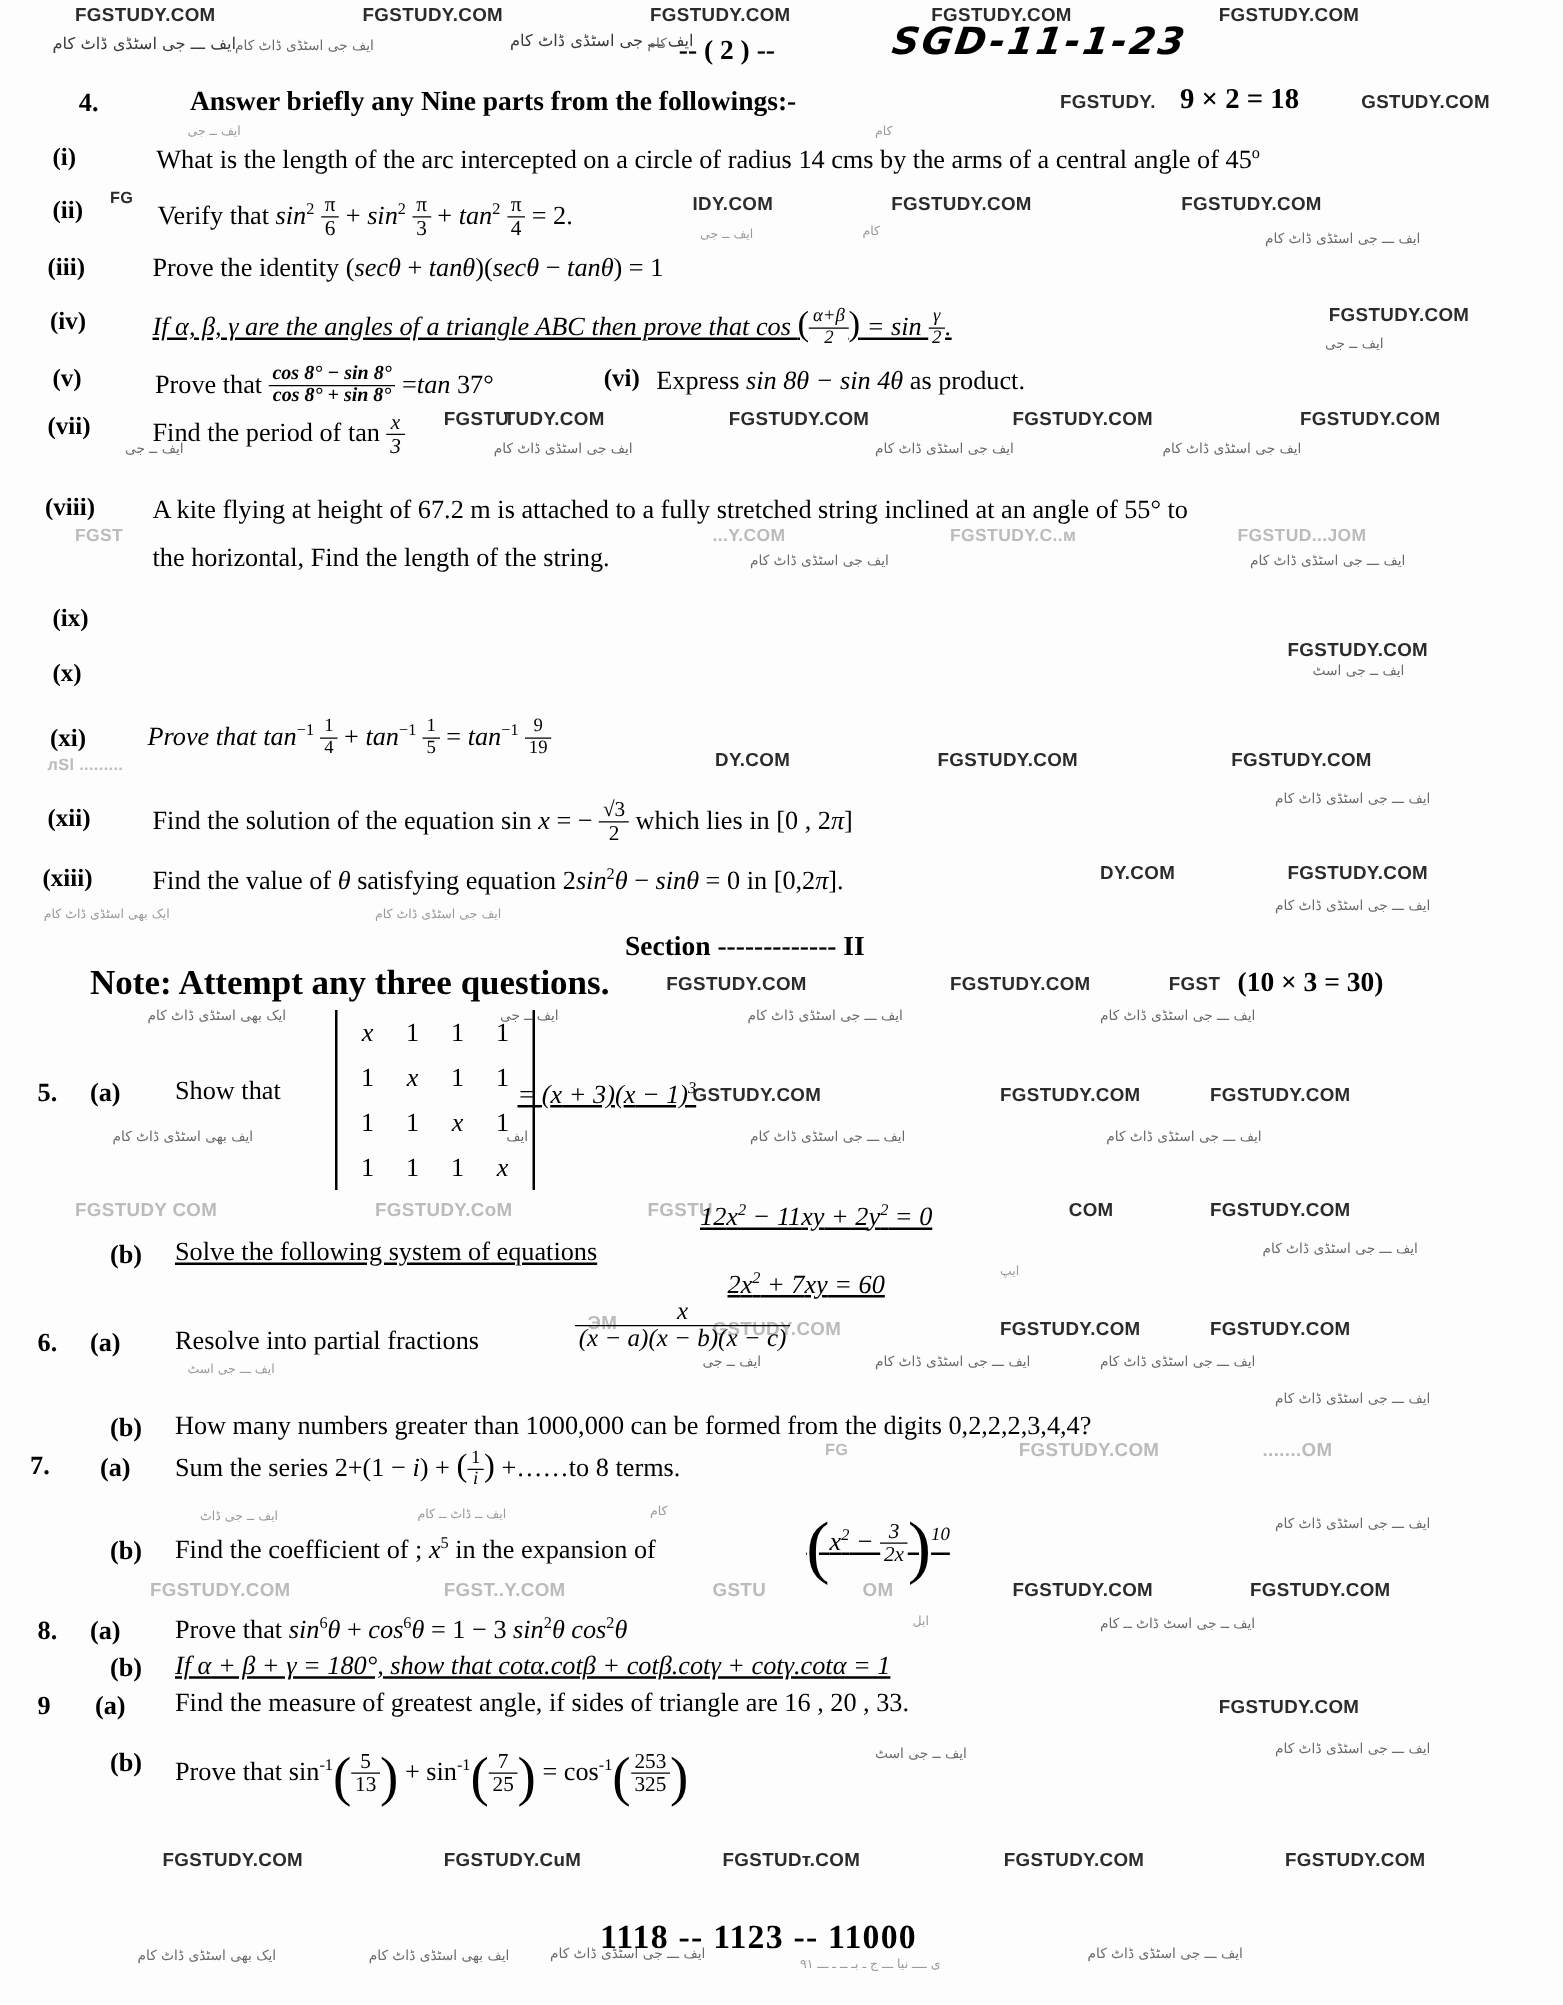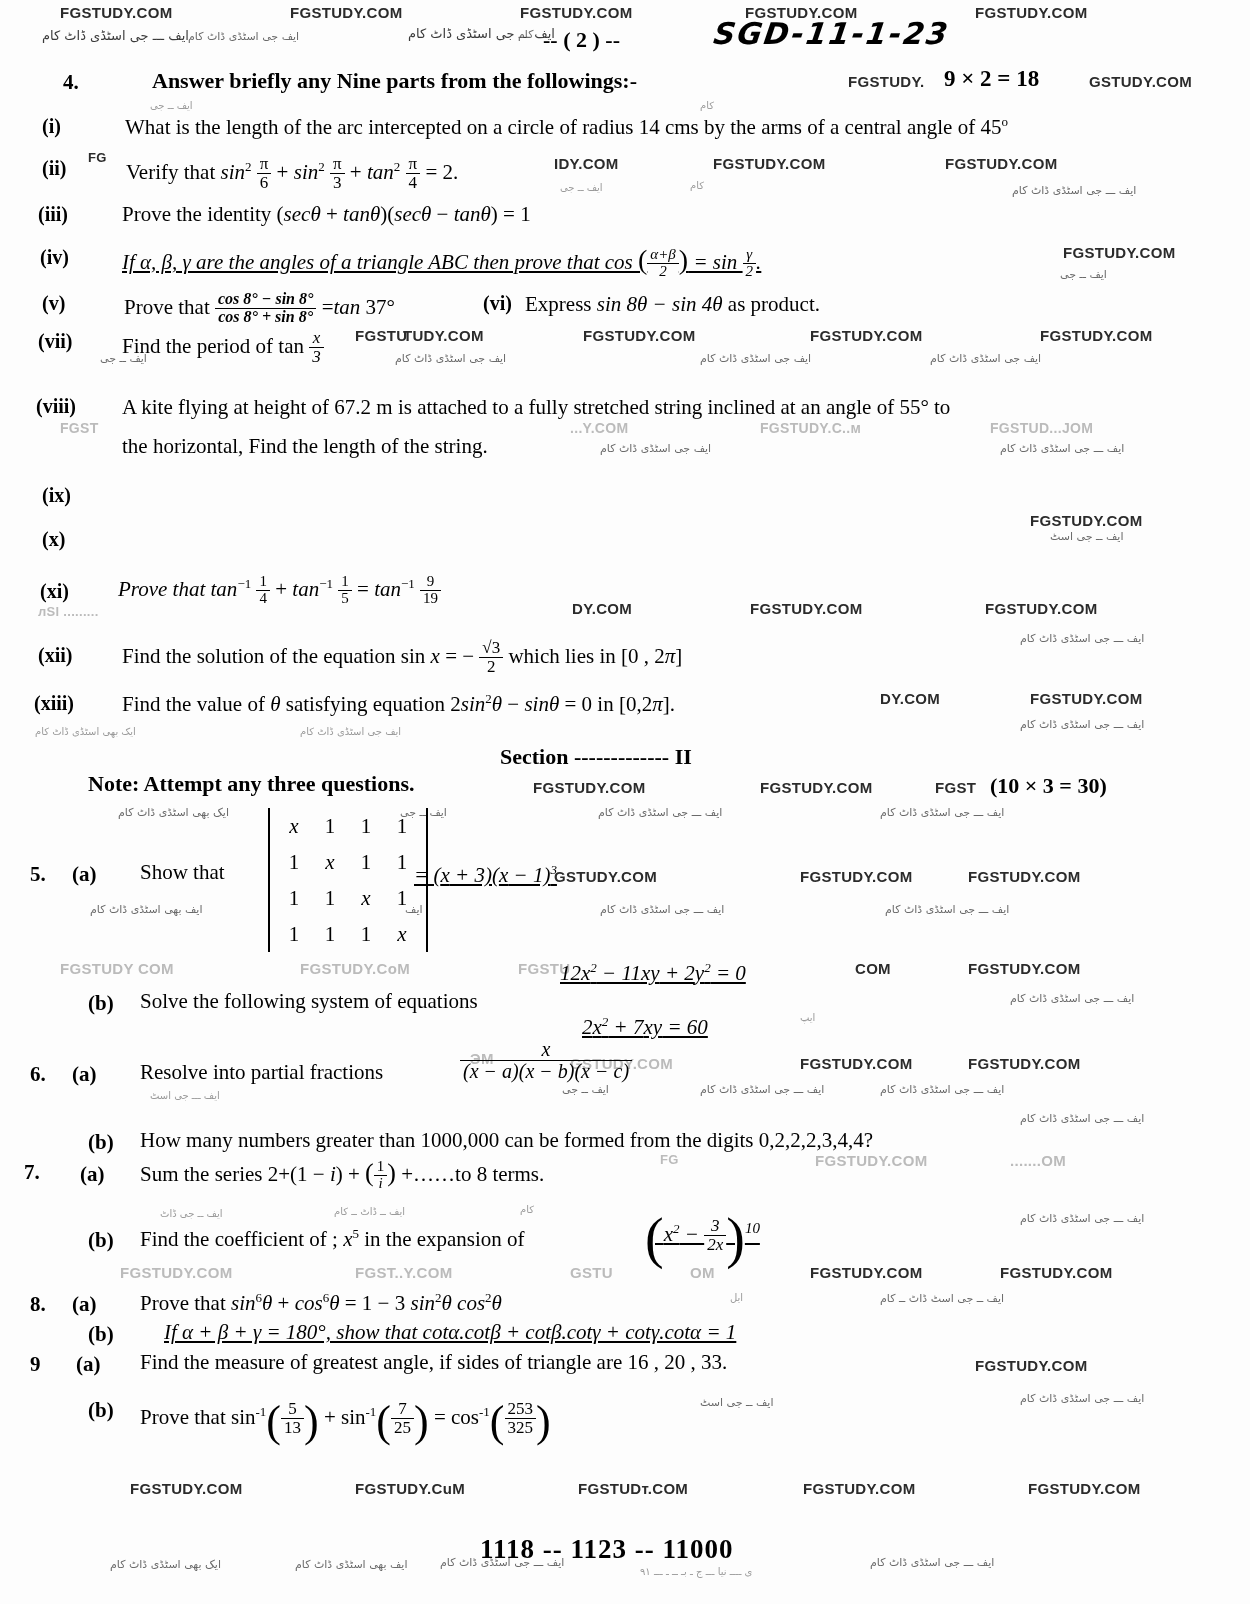--- a/index.html
+++ b/index.html
@@ -180,21 +180,21 @@
   <span class="lbl rom" style="left:34px;top:692px;">(xiii)</span>
   <span class="ln txt" style="left:122px;top:691px;">Find the value of <i>θ</i> satisfying equation 2<i>sin</i><sup>2</sup><i>θ</i> − <i>sinθ</i> = 0 in [0,2<i>π</i>].</span>
   <span class="wm" style="left:880px;top:690px;">DY.COM</span>
   <span class="wm" style="left:1030px;top:690px;">FGSTUDY.COM</span>
   <span class="urdu sm" style="left:1020px;top:718px;">ایف ـــ جی اسٹڈی ڈاٹ کام</span>
   <span class="urdu xs" style="left:35px;top:726px;">ایک بھی اسٹڈی ڈاٹ کام</span>
   <span class="urdu xs" style="left:300px;top:726px;">ایف جی اسٹڈی ڈاٹ کام</span>
 
   <span class="ln bold center" style="left:500px;top:744px;font-size:22px;">Section ------------- II</span>
 
-  <span class="ln bold" style="left:88px;top:771px;font-size:22px;">Note:  Attempt any three questions.</span>
+  <span class="ln bold" style="left:72px;top:771px;font-size:28px;">Note:  Attempt any three questions.</span>
   <span class="wm" style="left:533px;top:779px;">FGSTUDY.COM</span>
   <span class="wm" style="left:760px;top:779px;">FGSTUDY.COM</span>
   <span class="wm" style="left:935px;top:779px;">FGST</span>
   <span class="ln bold" style="left:990px;top:773px;font-size:22px;">(10 × 3 = 30)</span>
 
   <span class="urdu sm" style="left:118px;top:806px;">ایک بھی اسٹڈی ڈاٹ کام</span>
   <span class="urdu sm" style="left:400px;top:806px;">ایف ــ جی</span>
   <span class="urdu sm" style="left:598px;top:806px;">ایف ـــ جی اسٹڈی ڈاٹ کام</span>
   <span class="urdu sm" style="left:880px;top:806px;">ایف ـــ جی اسٹڈی ڈاٹ کام</span>
 
@@ -242,21 +242,21 @@
   <span class="urdu sm" style="left:90px;top:903px;">ایف بھی اسٹڈی ڈاٹ کام</span>
   <span class="urdu sm" style="left:405px;top:903px;">ایف</span>
   <span class="urdu sm" style="left:600px;top:903px;">ایف ـــ جی اسٹڈی ڈاٹ کام</span>
   <span class="urdu sm" style="left:885px;top:903px;">ایف ـــ جی اسٹڈی ڈاٹ کام</span>
 
   <span class="wm vfaint" style="left:60px;top:960px;">FGSTUDY COM</span>
   <span class="wm vfaint" style="left:300px;top:960px;">FGSTUDY.CoM</span>
   <span class="wm vfaint" style="left:518px;top:960px;">FGSTU</span>
 
   <span class="lbl q-num" style="left:88px;top:991px;">(b)</span>
-  <span class="ln txt" style="left:140px;top:989px;">Solve the following system of equations</span>
+  <span class="ln txt" style="left:140px;top:989px;text-decoration:underline;">Solve the following system of equations</span>
   <span class="ln txt ital" style="left:560px;top:960px;">12<i>x</i><sup>2</sup> − 11<i>xy</i> + 2<i>y</i><sup>2</sup> = 0</span>
   <span class="ln txt ital" style="left:582px;top:1014px;">2<i>x</i><sup>2</sup> + 7<i>xy</i> = 60</span>
   <span class="wm" style="left:855px;top:960px;">COM</span>
   <span class="wm" style="left:968px;top:960px;">FGSTUDY.COM</span>
   <span class="urdu sm" style="left:1010px;top:992px;">ایف ـــ جی اسٹڈی ڈاٹ کام</span>
   <span class="urdu xs" style="left:800px;top:1012px;">ایپ</span>
 
   <span class="lbl q-num" style="left:30px;top:1062px;">6.</span>
   <span class="lbl q-num" style="left:72px;top:1062px;">(a)</span>
   <span class="ln txt" style="left:140px;top:1060px;">Resolve into partial fractions</span>
@@ -295,21 +295,21 @@
   <span class="wm" style="left:810px;top:1264px;">FGSTUDY.COM</span>
   <span class="wm" style="left:1000px;top:1264px;">FGSTUDY.COM</span>
 
   <span class="lbl q-num" style="left:30px;top:1292px;">8.</span>
   <span class="lbl q-num" style="left:72px;top:1292px;">(a)</span>
   <span class="ln txt" style="left:140px;top:1290px;">Prove that  <i>sin</i><sup>6</sup><i>θ</i> + <i>cos</i><sup>6</sup><i>θ</i> = 1 − 3 <i>sin</i><sup>2</sup><i>θ</i> <i>cos</i><sup>2</sup><i>θ</i></span>
   <span class="urdu sm" style="left:880px;top:1292px;">ایف ــ جی اسٹ ڈاٹ ــ کام</span>
   <span class="urdu xs" style="left:730px;top:1292px;">ایل</span>
 
   <span class="lbl q-num" style="left:88px;top:1322px;">(b)</span>
-  <span class="ln txt ital" style="left:140px;top:1320px;margin-left:24px;">If α + β + γ = 180°, show that cotα.cotβ + cotβ.cotγ + cotγ.cotα = 1</span>
+  <span class="ln txt ital" style="left:140px;top:1320px;">If α + β + γ = 180°, show that cotα.cotβ + cotβ.cotγ + cotγ.cotα = 1</span>
 
   <span class="lbl q-num" style="left:30px;top:1352px;">9</span>
   <span class="lbl q-num" style="left:76px;top:1352px;">(a)</span>
   <span class="ln txt" style="left:140px;top:1350px;">Find the measure of greatest angle, if sides of triangle are 16 , 20 , 33.</span>
   <span class="wm" style="left:975px;top:1357px;">FGSTUDY.COM</span>
 
   <span class="lbl q-num" style="left:88px;top:1398px;">(b)</span>
   <span class="ln txt" style="left:140px;top:1396px;">Prove that  sin<sup>-1</sup><span style="font-size:44px;vertical-align:-12px;">(</span><span class="frac fm"><span class="n">5</span><span class="d">13</span></span><span style="font-size:44px;vertical-align:-12px;">)</span> + sin<sup>-1</sup><span style="font-size:44px;vertical-align:-12px;">(</span><span class="frac fm"><span class="n">7</span><span class="d">25</span></span><span style="font-size:44px;vertical-align:-12px;">)</span> = cos<sup>-1</sup><span style="font-size:44px;vertical-align:-12px;">(</span><span class="frac fm"><span class="n">253</span><span class="d">325</span></span><span style="font-size:44px;vertical-align:-12px;">)</span></span>
   <span class="urdu sm" style="left:700px;top:1396px;">ایف ــ جی اسٹ</span>
   <span class="urdu sm" style="left:1020px;top:1392px;">ایف ـــ جی اسٹڈی ڈاٹ کام</span>

